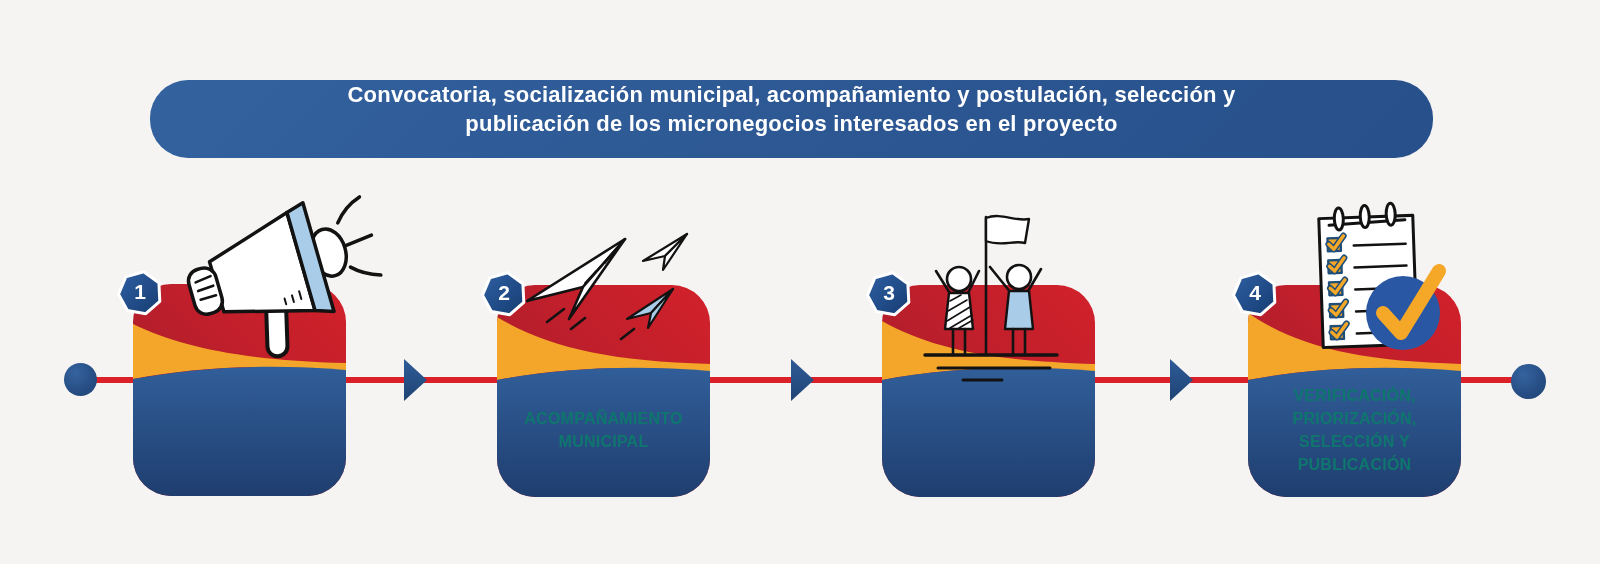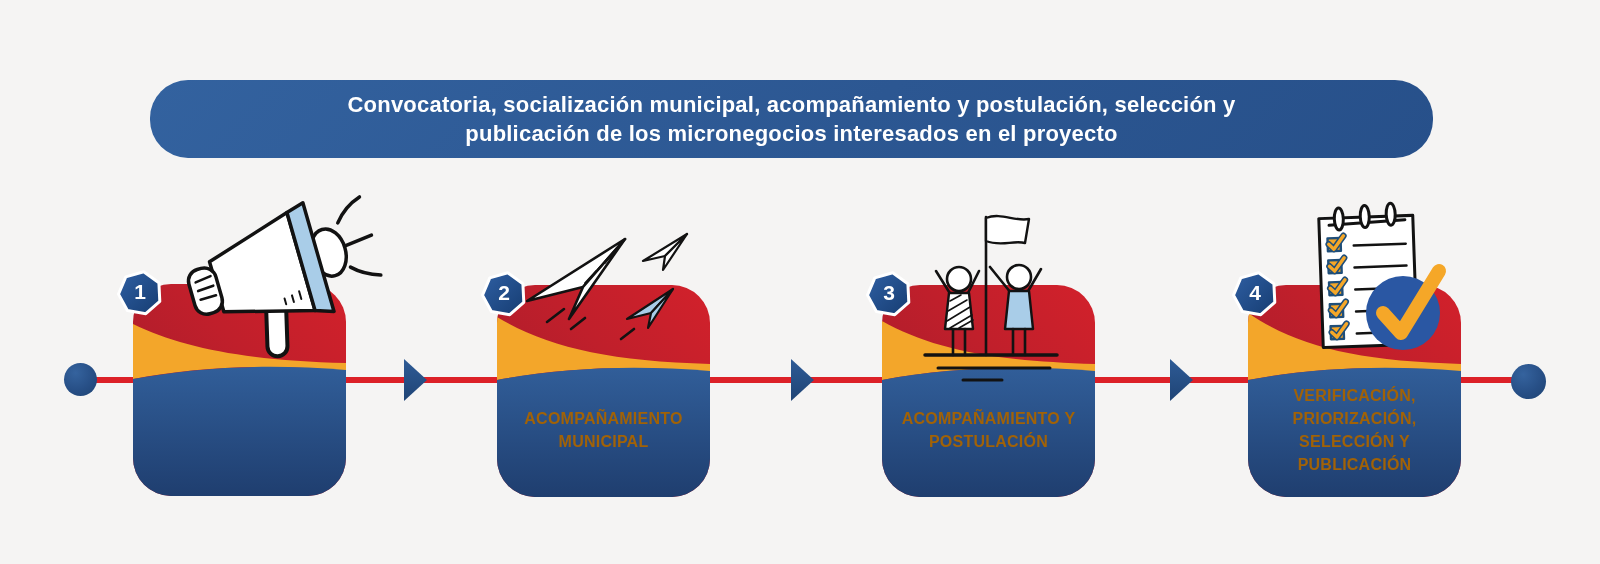--- a/index.html
+++ b/index.html
@@ -7,21 +7,21 @@
   .canvas {
     position:relative; width:1600px; height:564px;
     background:#F5F4F3; overflow:hidden; margin:0 auto;
   }
   svg { overflow:visible; display:block; }
 
   
   .banner {
     position:absolute; left:150px; top:80px; width:1283px; height:78px;
     background:linear-gradient(135deg,#33629F 0%,#2C5792 55%,#27508A 100%);
-    border-radius:38px; display:flex; align-items:center; justify-content:center;
+    border-radius:38px; display:flex; justify-content:center;
     z-index:1;
   }
   .banner-text {
     display:inline-block; max-width:1000px; text-align:center;
     color:#ffffff; font-size:22px; font-weight:700; line-height:29px;
     letter-spacing:.01em;
   }
 
   
   .timeline {
@@ -47,21 +47,21 @@
   .card-2 { left:497px;  top:285px; }
   .card-3 { left:882px;  top:285px; }
   .card-4 { left:1248px; top:285px; }
   .card-bg {
     position:absolute; inset:0; border-radius:38px; overflow:hidden;
   }
   .card-bg svg { width:100%; height:100%; }
   .step-label {
     position:absolute; left:10px; right:10px; top:90px; bottom:12px;
     display:flex; align-items:center; justify-content:center; text-align:center;
-    color:#a16207; font-size:16px; font-weight:700; line-height:23px;
+    color:#0f766e; font-size:16px; font-weight:700; line-height:23px;
     letter-spacing:.015em; z-index:5;
   }
   .badge {
     position:absolute; left:-16px; top:-15px; width:46px; height:47px; z-index:6;
   }
   .badge-number {
     position:absolute; inset:0; display:flex; align-items:center; justify-content:center;
     color:#ffffff; font-size:21px; font-weight:700; padding-bottom:2px;
   }
   .illo { position:absolute; z-index:4; }
@@ -205,21 +205,20 @@
       </svg>
     </div>
 
     <div class="badge">
       <svg viewBox="0 0 46 47">
         <polygon points="26.7,2.8 41.9,13.7 42.8,32.3 28.8,44.7 10.4,41.5 1.5,25.1 8.8,7.9" fill="url(#badgeGrad)" stroke="#ffffff" stroke-width="3" stroke-linejoin="round"></polygon>
       </svg>
       <span class="badge-number">3</span>
     </div>
 
-    <div class="step-label">ACOMPAÑAMIENTO Y POSTULACIÓN</div>
   </div>
 
   <div class="card card-4">
     <div class="card-bg">
       <svg viewBox="0 0 213 212" preserveAspectRatio="none" aria-hidden="true">
         <rect x="0" y="0" width="213" height="212" fill="url(#redGrad)"></rect>
         <path d="M0,28 C50,62 110,76 213,79 L213,87 C140,80 70,82 0,95 Z" fill="#F3A62A"></path>
         <path d="M0,95 C70,82 140,80 213,86 L213,212 L0,212 Z" fill="url(#blueGrad)"></path>
       </svg>
     </div>

